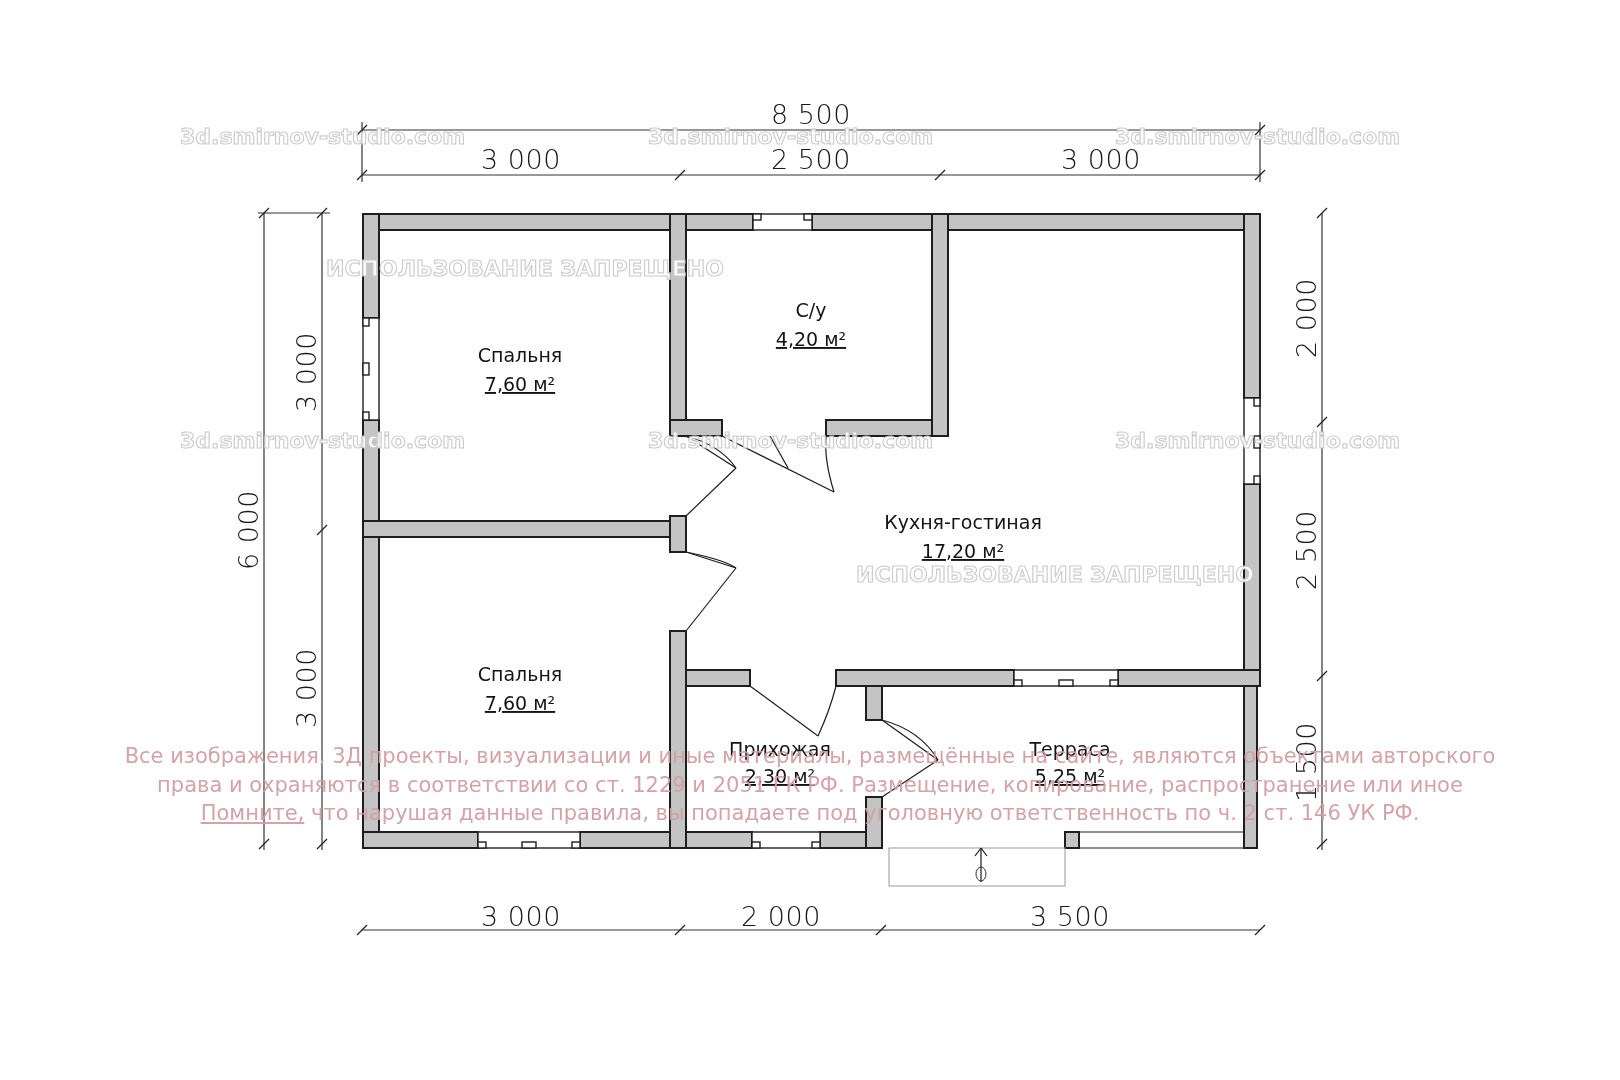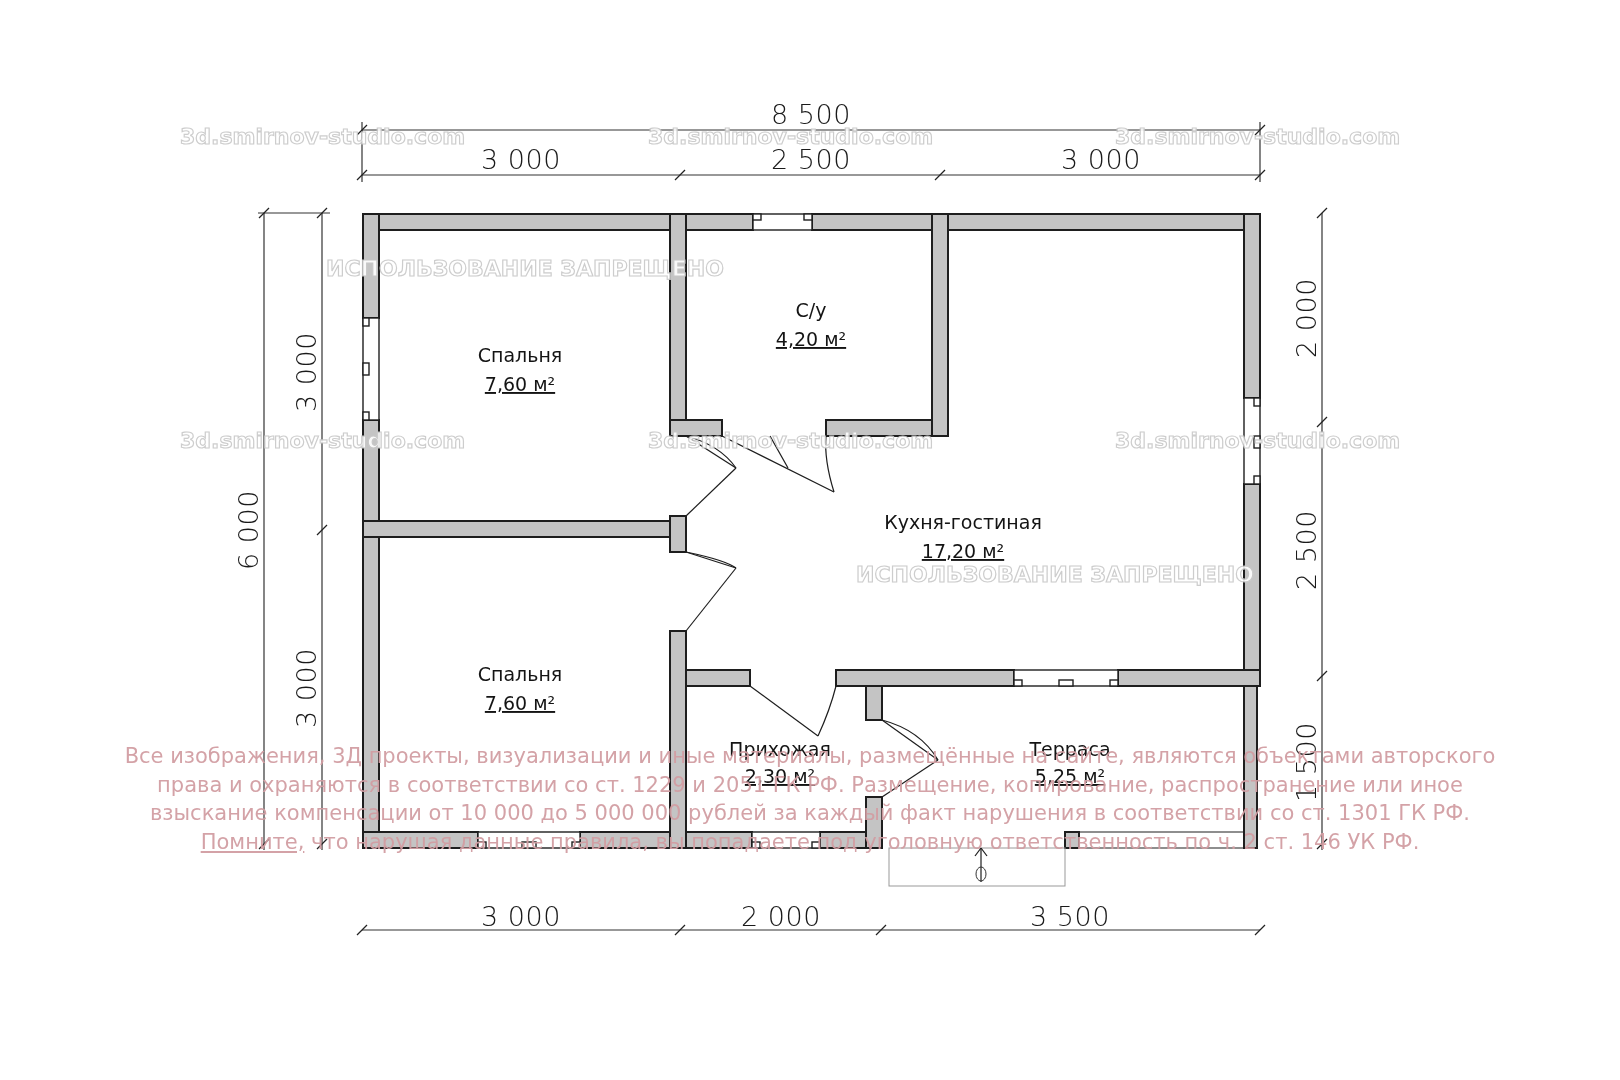--- a/index.html
+++ b/index.html
@@ -188,15 +188,14 @@
     <text class="room" x="780" y="756" text-anchor="middle">Прихожая</text>
     <text class="area" x="780" y="783" text-anchor="middle">2,30 м²</text>
     <text class="room" x="1070" y="756" text-anchor="middle">Терраса</text>
     <text class="area" x="1070" y="783" text-anchor="middle">5,25 м²</text>
   </g>
 </svg>
 
 <div class="notice">
   <span class="line">Все изображения, 3Д проекты, визуализации и иные материалы, размещённые на сайте, являются объектами авторского</span>
   <span class="line">права и охраняются в соответствии со ст. 1229 и 2051 ГК РФ. Размещение, копирование, распространение или иное</span>
-  <span class="line">взыскание компенсации от 10 000 до 5 000 000 рублей за каждый факт нарушения в соответствии со ст. 1301 ГК РФ.</span>
   <span class="line"><span class="u">Помните,</span><span> что нарушая данные правила, вы попадаете под уголовную ответственность по ч. 2 ст. 146 УК РФ.</span></span>
 </div>
 
 </body></html>

